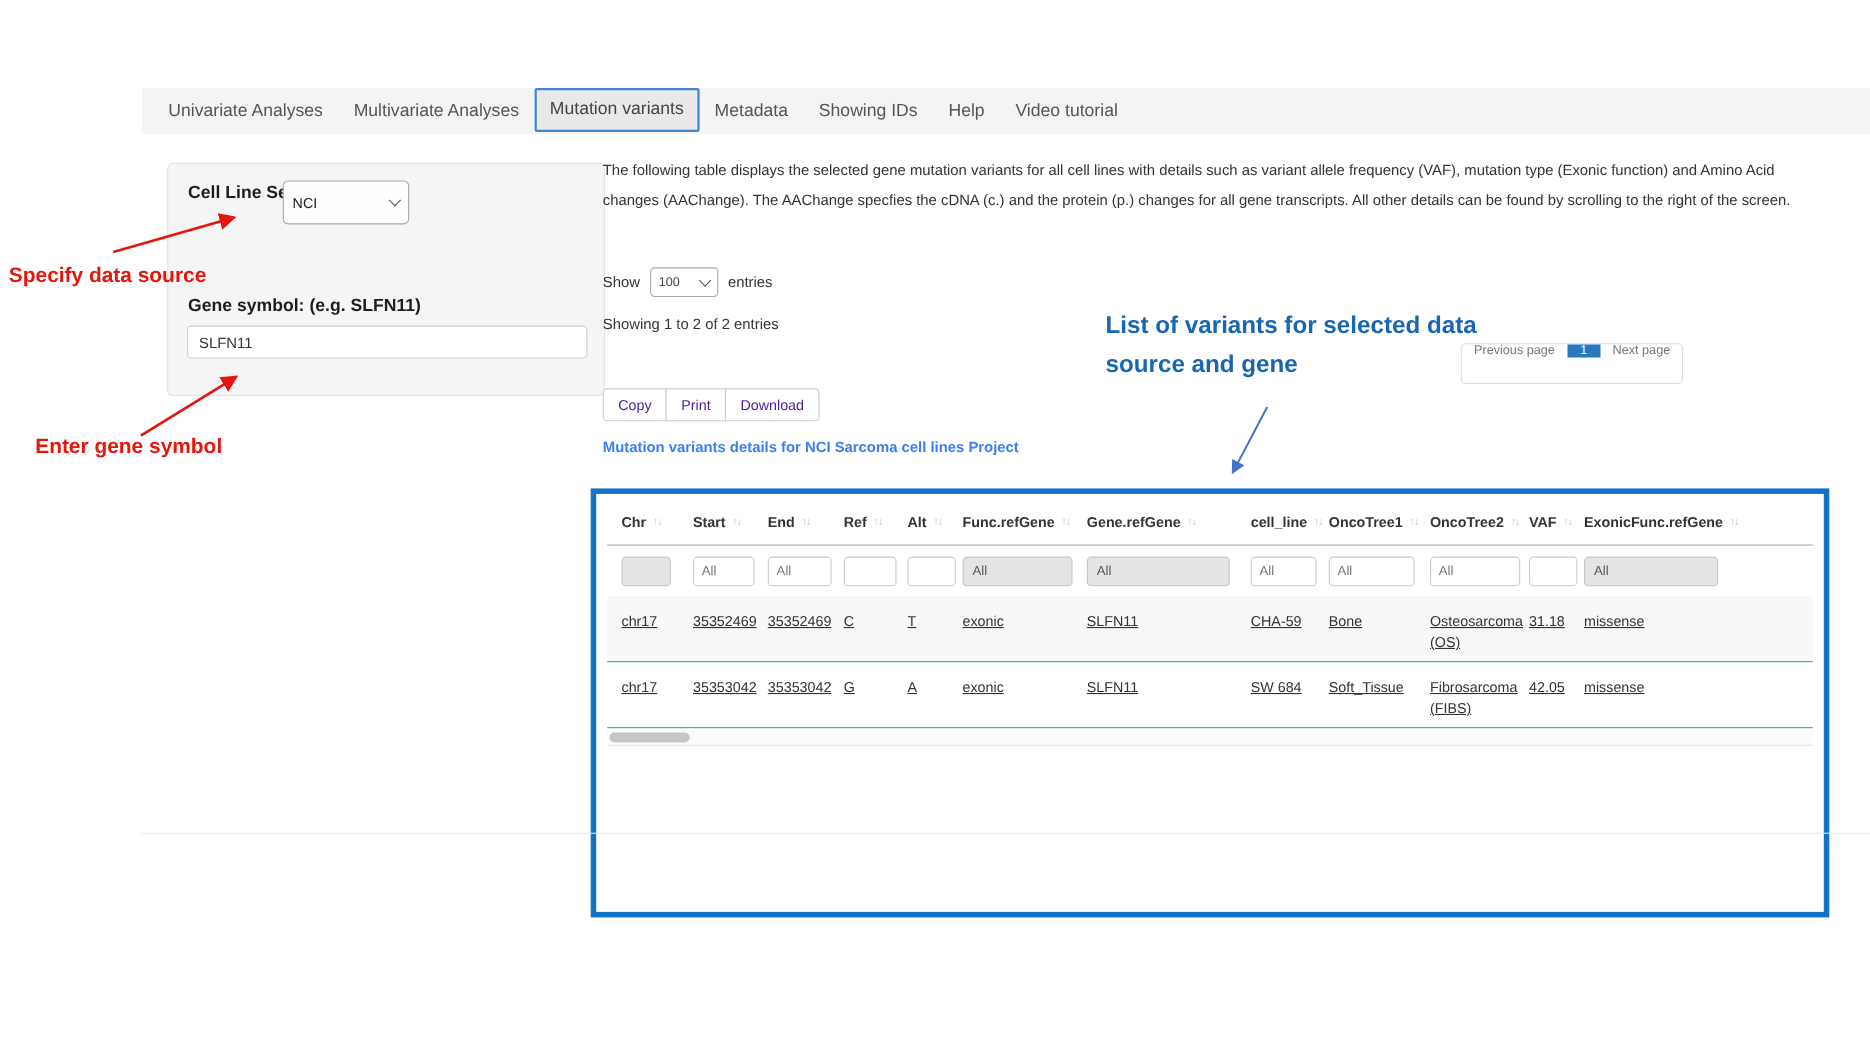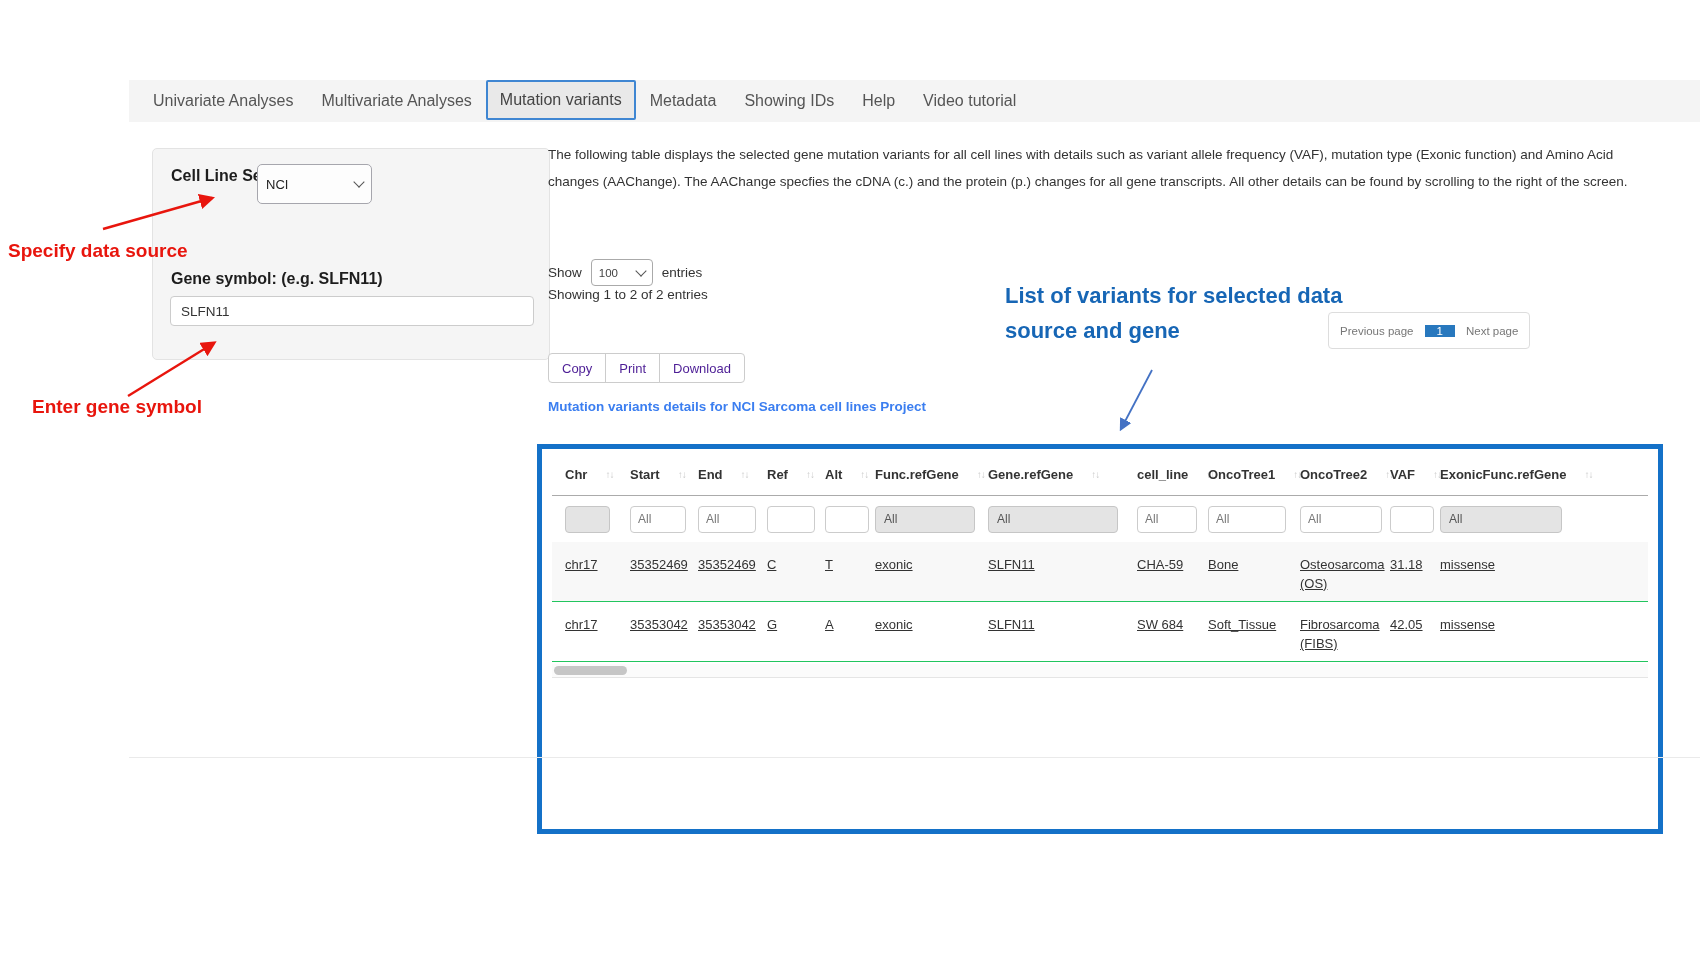--- a/index.html
+++ b/index.html
@@ -28,46 +28,46 @@
               background:#fff;font-family:inherit;}
 
   
   .red-note{position:absolute;font-size:19px;font-weight:bold;color:#e8150d;white-space:nowrap;}
   .blue-note{position:absolute;left:1005px;top:278px;font-size:22px;font-weight:bold;color:#1766b5;line-height:35px;}
   .blue-note span{display:block;}
   .overlay{position:absolute;left:0;top:0;width:1700px;height:956px;pointer-events:none;}
 
   
   .description{position:absolute;left:548px;top:141px;width:1112px;font-size:13.5px;line-height:27px;color:#333;}
-  .show-row{position:absolute;left:548px;top:259px;display:flex;align-items:center;gap:9px;font-size:13.5px;}
+  .show-row{position:absolute;left:548px;top:243px;display:flex;align-items:center;gap:9px;font-size:13.5px;}
   .entries-select{width:62px;height:27px;border:1px solid #aaa;border-radius:4px;display:flex;align-items:center;
                   justify-content:space-between;padding:0 7px;font-size:11.5px;background:#fff;box-sizing:border-box;
                   color:#444;cursor:pointer;gap:12px;}
   .showing{position:absolute;left:548px;top:287px;font-size:13.5px;}
   .btn-group{position:absolute;left:548px;top:353px;display:flex;}
   .dt-btn{height:30px;padding:0 13px;border:1px solid #ccc;background:#fff;font-size:13px;color:#4c1d95;
           display:flex;align-items:center;margin-left:-1px;font-family:inherit;cursor:pointer;}
   .dt-btn:first-child{border-radius:4px 0 0 4px;margin-left:0;}
   .dt-btn:last-child{border-radius:0 4px 4px 0;}
   .table-caption{position:absolute;left:548px;top:399px;font-size:13.5px;font-weight:bold;color:#3b7ef0;cursor:pointer;}
 
   
-  .pagination{position:absolute;left:1328px;top:312px;height:35px;display:flex;align-items:center;
+  .pagination{position:absolute;left:1328px;top:312px;height:35px;display:flex;align-items:flex-start;
               border:1px solid #ddd;border-radius:4px;overflow:hidden;background:#fff;font-size:11.5px;color:#777;}
   .page-btn{display:flex;align-items:center;padding:0 11px;cursor:pointer;white-space:nowrap;}
   .page-current{background:#2878be;color:#fff;display:flex;align-items:center;padding:0 12px;cursor:pointer;}
 
   
   .blue-box{position:absolute;left:537px;top:444px;width:1126px;height:390px;border:5px solid #1471c8;
             box-sizing:border-box;}
   .dt{position:absolute;left:10px;top:4px;width:1096px;}
   .gridrow{display:grid;grid-template-columns:65px 68px 69px 58px 50px 113px 149px 71px 92px 90px 50px 1fr;
            padding-left:13px;box-sizing:border-box;}
   .dt-head{border-bottom:1px solid #ababab;}
-  .th{display:flex;align-items:center;gap:18px;height:42px;font-weight:bold;font-size:13px;color:#333;
+  .th{display:flex;align-items:center;gap:6px;height:42px;font-weight:bold;font-size:13px;color:#333;
       cursor:pointer;white-space:nowrap;}
   .sort{color:#c9c9c9;font-size:10px;letter-spacing:-1px;font-weight:bold;}
   .frow{height:46px;}
   .fcell{display:flex;align-items:center;}
   .fbox{height:27px;border-radius:4px;box-sizing:border-box;font-size:12px;}
   .ftxt{border:1px solid #ccc;background:#fff;padding:0 7px;color:#777;font-family:inherit;}
   .fsel{background:#e4e4e4;border:1px solid #c6c6c6;color:#555;display:flex;align-items:center;padding:0 8px;cursor:pointer;}
   .tr{min-height:60px;border-bottom:1px solid #22c55e;font-size:13px;cursor:default;text-decoration:underline;}
   .tr:nth-child(odd){background:#f8f8f8;}
   .td{padding:13px 10px 4px 0;line-height:19px;}

